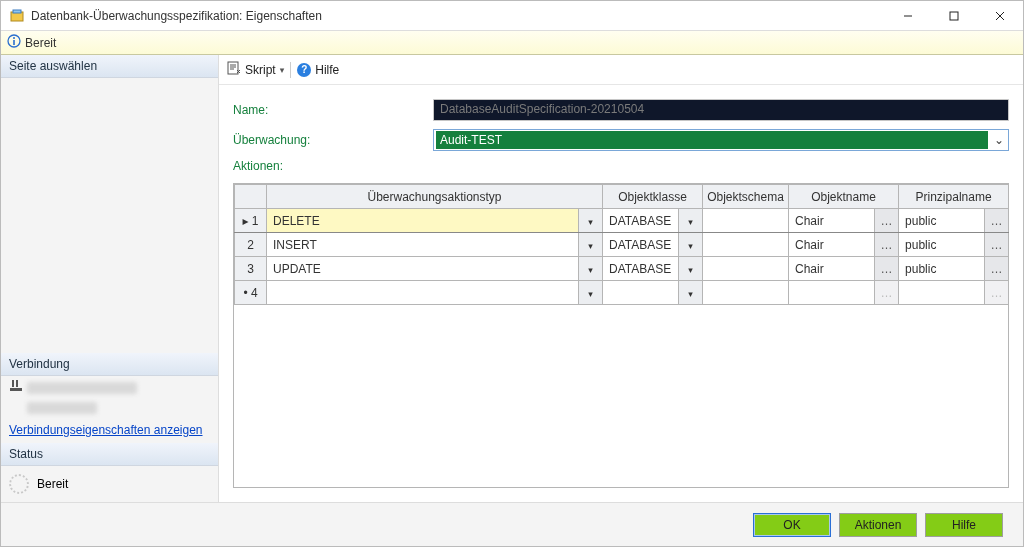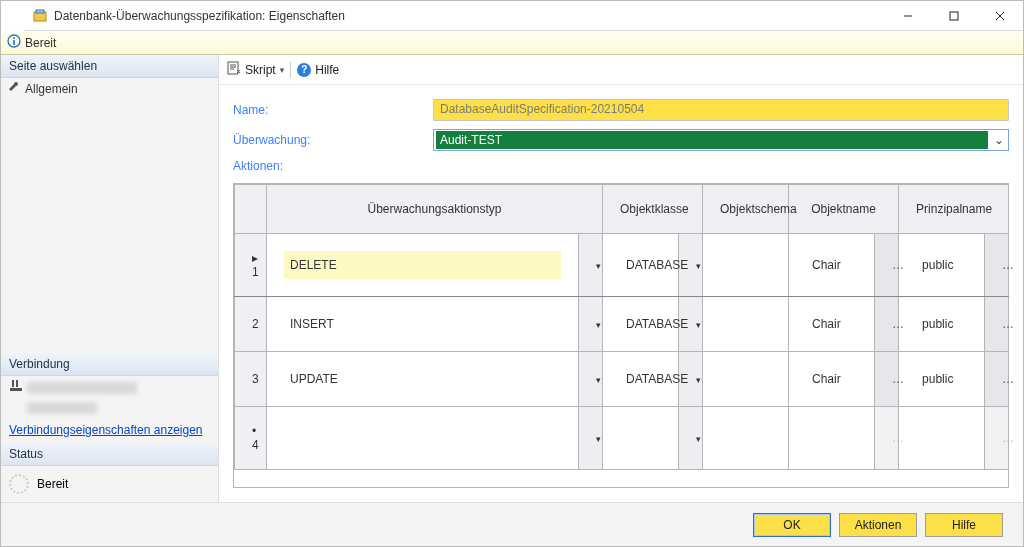--- a/index.html
+++ b/index.html
@@ -1,20 +1,20 @@
 <!DOCTYPE html>
 <html><head>
 <meta charset="utf-8">
 <style>
   * { box-sizing: border-box; font-family: "Segoe UI", Tahoma, sans-serif; font-size: 12px; }
   html, body { margin: 0; padding: 0; width: 1024px; height: 547px; background: #fff; overflow: hidden; }
 
   .window { width: 1024px; height: 547px; border: 1px solid #bbb; display: flex; flex-direction: column; background: #fff; }
 
-  .titlebar { height: 30px; display: flex; align-items: center; padding: 0 0 0 8px; border-bottom: 1px solid #ddd; margin-left: 23px; }
+  .titlebar { height: 30px; display: flex; align-items: center; padding: 0 0 0 8px; border-bottom: 1px solid #ddd; }
   .titlebar .icon { width: 16px; height: 16px; margin-right: 6px; }
   .titlebar .title { flex: 1; color: #333; }
   .titlebar .winbtn { width: 46px; height: 29px; display: flex; align-items: center; justify-content: center; color: #222; }
 
   .statusbar { height: 24px; background: linear-gradient(#fffef0, #fdfbd6); border-bottom: 1px solid #c8c8a0; display: flex; align-items: center; padding: 0 6px; color: #333; }
   .statusbar .info-icon { margin-right: 4px; color: #2a6fcf; }
 
   .body { flex: 1; display: flex; min-height: 0; }
 
   .sidebar { width: 218px; background: #f4f4f4; border-right: 1px solid #ddd; display: flex; flex-direction: column; }
@@ -31,50 +31,50 @@
 
   .main { flex: 1; display: flex; flex-direction: column; min-width: 0; }
   .toolbar { display: flex; align-items: center; gap: 2px; padding: 6px 8px; border-bottom: 1px solid #e6e6e6; }
   .tool { display: flex; align-items: center; gap: 4px; cursor: pointer; color: #222; }
   .tool .dd { font-size: 9px; color: #555; }
   .divider { width: 1px; height: 16px; background: #ccc; margin: 0 4px; }
   .help-icon { width: 14px; height: 14px; border-radius: 50%; background: #2a7fe0; color: #fff; display: inline-flex; align-items: center; justify-content: center; font-weight: bold; font-size: 10px; }
 
   .form-area { padding: 14px 14px 8px 14px; }
   .form-row { display: flex; align-items: center; margin-bottom: 8px; }
-  .form-row label { width: 200px; color: #3b82f6; }
-  .ro-input { flex: 1; height: 22px; border: 1px solid #c6c6c6; background: #fde047; color: #7a7a7a; padding: 2px 6px; border-radius: 1px; }
+  .form-row label { width: 200px; color: #15803d; }
+  .ro-input { flex: 1; height: 22px; border: 1px solid #c6c6c6; background: #0f172a; color: #7a7a7a; padding: 2px 6px; border-radius: 1px; }
   .combo { flex: 1; height: 22px; border: 1px solid #7aa7d8; display: flex; align-items: center; background: #fff; }
   .combo .sel { flex: 1; height: 18px; margin: 1px 2px; background: #15803d; color: #fff; padding: 0 4px; display: flex; align-items: center; }
   .combo .arrow { width: 18px; text-align: center; color: #444; cursor: pointer; }
 
   .grid-wrap { margin: 0 14px; border: 1px solid #b5b5b5; background: #fff; flex: 1; min-height: 0; }
   .grid { width: 100%; border-collapse: collapse; table-layout: fixed; }
-  .grid th, .grid td { border: 1px solid #b5b5b5; padding: 17px; height: 24px; }
+  .grid th, .grid td { border: 1px solid #b5b5b5; padding: 0; height: 24px; }
   .grid thead th { background: #eef0f3; color: #333; font-weight: normal; text-align: center; }
   .grid .rowhdr { width: 32px; background: #eef0f3; text-align: center; color: #333; }
   .grid .act-col { width: 312px; }
   .grid .ac-dd { width: 24px; }
   .grid .oc-col { width: 76px; }
   .grid .os-col { width: 86px; }
   .grid .on-col { width: 86px; }
   .grid .on-btn { width: 24px; }
   .grid .pr-col { width: 86px; }
   .grid .pr-btn { width: 24px; }
   .cell { padding: 3px 6px; color: #333; background: #fff; height: 100%; display: flex; align-items: center; }
   .cell.sel { background: #fef9c3; }
   .dd-cell { text-align: center; background: #eceef1; cursor: pointer; }
   .dd-cell span { font-size: 9px; color: #333; }
   .btn-cell { background: #e6e7ea; text-align: center; cursor: pointer; color: #555; }
   .btn-cell.dis { color: #bbb; background: #f1f1f3; cursor: default; }
 
   .grid tbody tr.current td { border-top: 1px solid #888; border-bottom: 1px solid #888; }
 
   .footer { height: 44px; border-top: 1px solid #ddd; background: #f4f4f4; display: flex; justify-content: flex-end; align-items: center; gap: 8px; padding: 0 20px; }
-  .btn { min-width: 78px; height: 24px; border: 1px solid #9e9e9e; background: #fde047; color: #222; text-align: center; line-height: 22px; cursor: pointer; }
+  .btn { min-width: 78px; height: 24px; border: 1px solid #9e9e9e; background: #84cc16; color: #222; text-align: center; line-height: 22px; cursor: pointer; }
   .btn.primary { border: 1px solid #2a6fd6; box-shadow: inset 0 0 0 1px #a8c8ef; }
 
 </style>
 </head>
 <body>
 
 <div class="window">
 
   <div class="titlebar">
     <span class="icon">
@@ -111,26 +111,20 @@
         </svg>
     </span>
     <span>Bereit</span>
   </div>
 
   <div class="body">
 
     <div class="sidebar">
       <div class="side-section">
         <div class="side-head">Seite auswählen</div>
-        <div class="side-item">
-          <span><svg width="12" height="12">
-                <path d="M2 10 L7 5 A2 2 0 1 0 5 3 L0 8 Z" fill="#555"></path>
-              </svg></span>
-          <span>Allgemein</span>
-        </div>
       </div>
 
       <div class="spacer"></div>
 
       <div class="side-section">
         <div class="side-head">Verbindung</div>
         <div class="side-item">
           <span><svg class="conn-icon">
                 <rect x="1" y="9" width="12" height="3" fill="#555"></rect>
                 <rect x="3" y="1" width="2" height="7" fill="#555"></rect>

